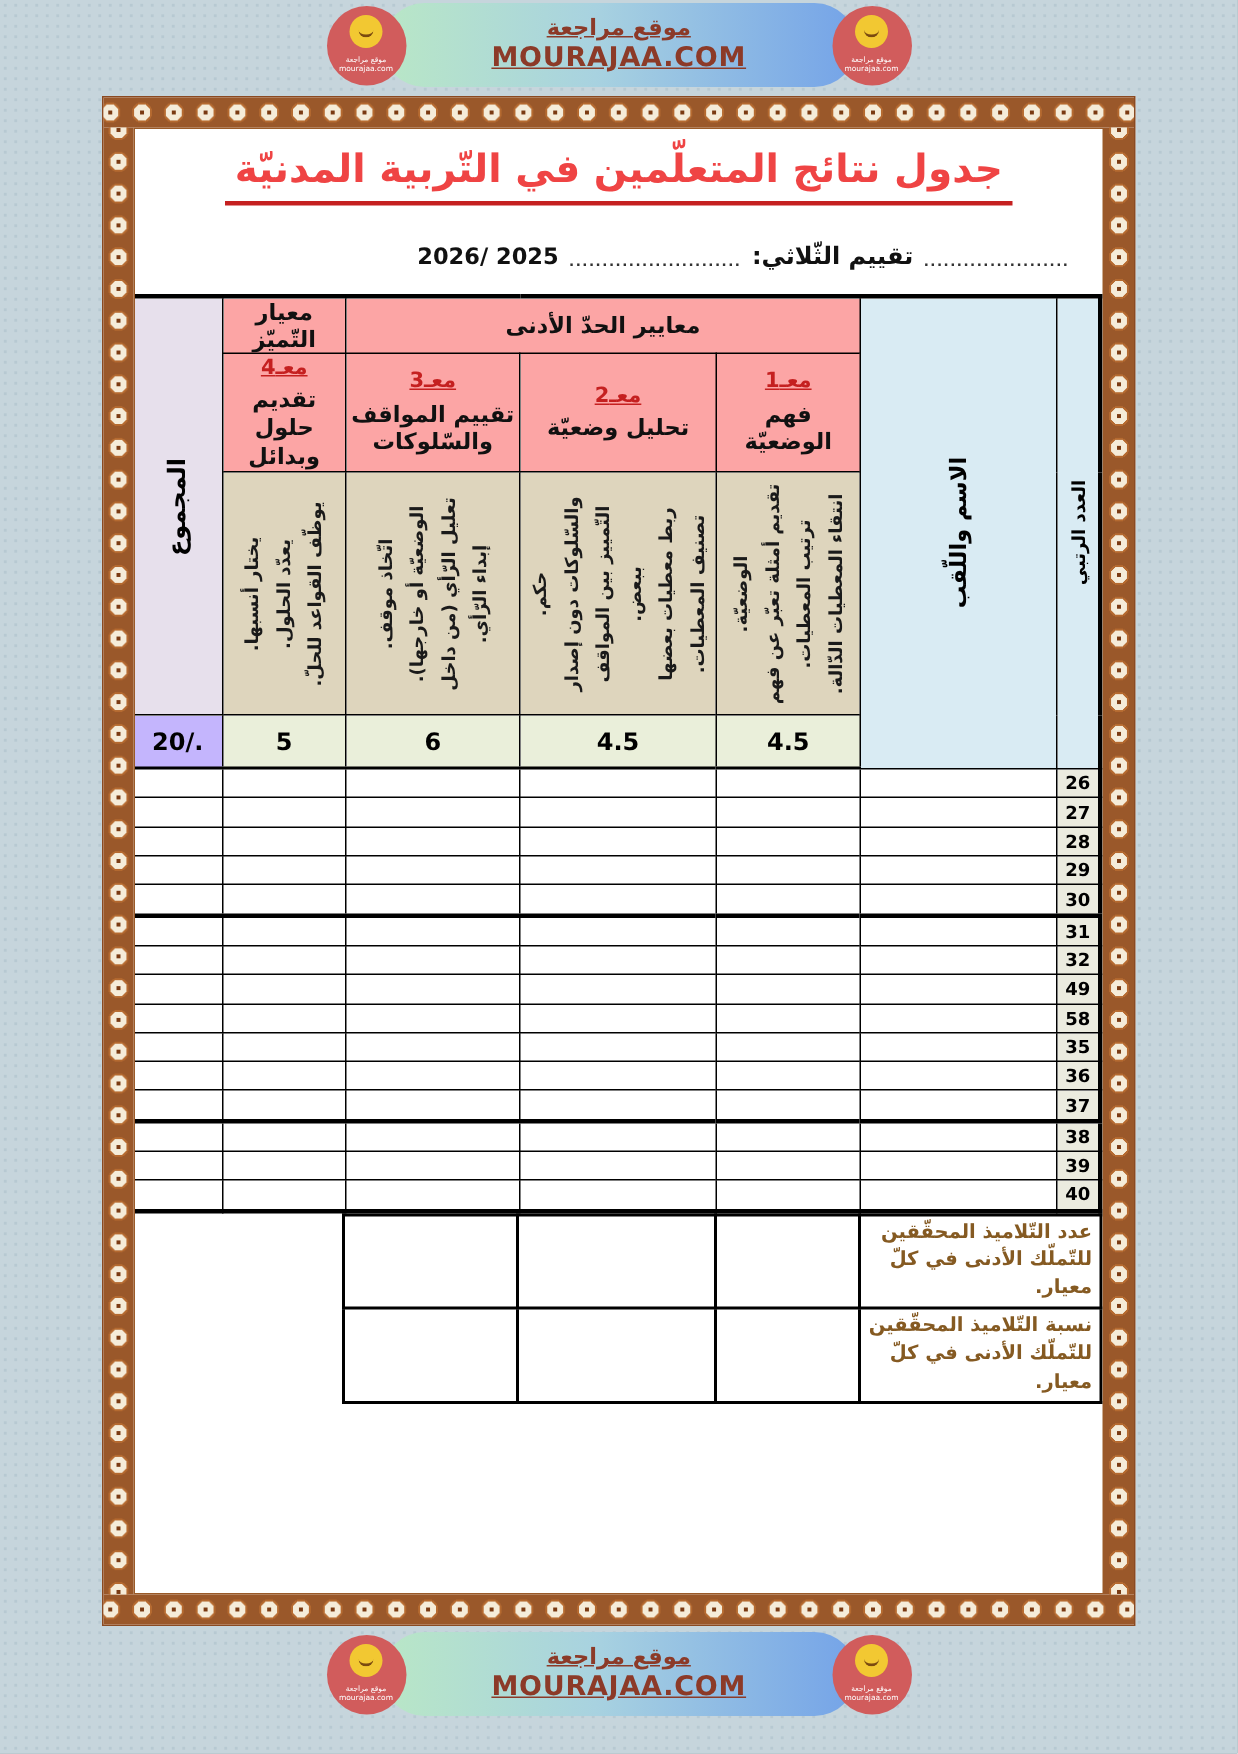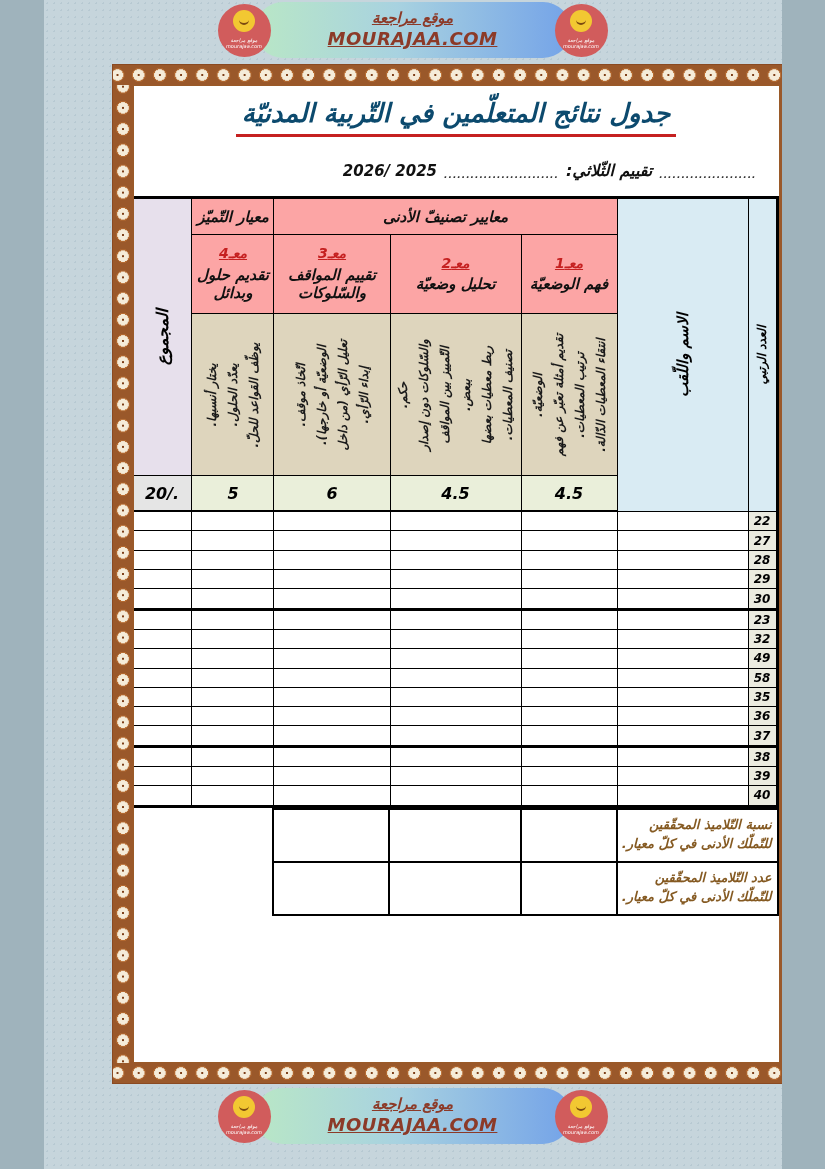--- a/index.html
+++ b/index.html
@@ -1,20 +1,20 @@
 <!DOCTYPE html>
 <html lang="ar"><head>
 <meta charset="utf-8">
 <style>
   html,body{margin:0;padding:0;background:#9fb3bc;}
-  .canvas{position:relative;width:738px;height:1169px;margin:0 auto;overflow:hidden;
+  .canvas{position:relative;width:825px;height:1169px;margin:0 auto;overflow:hidden;
     background-color:#c6d5dc;
     background-image:radial-gradient(#b7c9d2 1px, rgba(0,0,0,0) 1px);
     background-size:7px 7px;
-    font-family:"DejaVu Sans", sans-serif;font-style:italic;}
+    font-family:"DejaVu Sans", sans-serif;}
   
   .banner{position:absolute;left:0;right:0;display:flex;align-items:center;justify-content:center;}
   .banner-top{top:2px;}
   .banner-bottom{top:1088px;}
   .pill{height:56px;min-width:248px;border-radius:30px;display:flex;flex-direction:column;
     align-items:center;justify-content:center;padding:0 34px;z-index:1;
     background:linear-gradient(90deg,#b9e7c6 0%,#a8d2e0 45%,#74a3e8 100%);}
   .pill .ar{font-size:15px;font-weight:bold;color:#8c3a28;text-decoration:underline;line-height:1.25;}
   .pill .url{font-size:18px;font-weight:bold;color:#8c3a28;text-decoration:underline;letter-spacing:.5px;line-height:1.25;}
   .logo{width:53px;height:53px;border-radius:50%;background:#d15c5c;z-index:2;position:relative;
@@ -31,39 +31,39 @@
   .orn{position:absolute;background-color:#9a582a;
     background-image:radial-gradient(circle, #7a3a12 0 1.5px, #f5ecd9 1.5px 5.5px, #b56a30 5.5px 6.8px, rgba(0,0,0,0) 6.8px);
     background-size:21.2px 21.2px;background-position:center;}
   .orn.top{left:0;top:0;right:0;height:20px;}
   .orn.bot{left:0;bottom:0;right:0;height:20px;}
   .orn.lft{left:0;top:20px;bottom:20px;width:20px;}
   .orn.rgt{right:0;top:20px;bottom:20px;width:20px;}
   .page-inner{position:absolute;inset:20px;border:1px solid #9a5a28;overflow:hidden;}
   
   .title-wrap{text-align:center;margin-top:12px;}
-  .title{display:inline-block;font-size:26px;font-weight:bold;color:#0c4a6e;
+  .title{display:inline-block;font-size:26px;font-weight:bold;color:#ef4444;
     border-bottom:3px solid #c52020;padding:0 6px 5px 6px;line-height:1.2;}
   .subtitle{direction:rtl;display:flex;align-items:center;margin-top:24px;padding:0 22px;gap:7px;
     font-size:16px;font-weight:bold;color:#111;}
   .dots{font-size:9px;letter-spacing:1px;color:#333;position:relative;top:4px;}
   .year{direction:ltr;unicode-bidi:isolate;font-size:15px;font-weight:bold;}
   
   .tables{direction:rtl;margin-top:16px;}
   table{border-collapse:collapse;table-layout:fixed;direction:rtl;}
   .main-table{width:649px;border:3px solid #000;}
   .main-table th,.main-table td{border:1.5px solid #000;padding:0;overflow:hidden;}
   .hdr{background:#fca5a5;font-weight:bold;color:#111;}
   .r1 th{height:35px;font-size:15px;}
   .r2 th{height:78px;font-size:15px;line-height:1.25;vertical-align:middle;}
   .code{color:#c52020;font-size:14px;font-weight:bold;text-decoration:underline;display:block;margin-bottom:3px;}
   .bluecell{background:#d9ebf3;}
   .lavcell{background:#e7e0ec;}
   .creamcell{background:#eaefda;font-weight:bold;font-size:16px;text-align:center;}
-  .total-score{background:#e5e5e5;font-weight:bold;font-size:16px;text-align:center;}
+  .total-score{background:#c4b5fd;font-weight:bold;font-size:16px;text-align:center;}
   .ltr-iso{direction:ltr;unicode-bidi:isolate;}
   .r4 td{height:34px;border-bottom:2.5px solid #000;}
   
   .vfill{position:relative;width:100%;}
   .vfill>span{position:absolute;top:50%;left:50%;transform:translate(-50%,-50%) rotate(-90deg);
     white-space:nowrap;font-weight:bold;}
   .h-serial{height:308px;} .h-serial>span{font-size:12px;}
   .h-name{height:308px;}   .h-name>span{font-size:15px;}
   .h-total{height:272px;}  .h-total>span{font-size:16px;}
   .vwrap{display:flex;direction:rtl;justify-content:center;height:161px;background:#ded5bd;}
@@ -142,21 +142,21 @@
               <th rowspan="4" class="bluecell">
                 <div class="vfill h-serial">
                     <span>العدد الرتبي</span>
                   </div>
               </th>
               <th rowspan="4" class="bluecell">
                 <div class="vfill h-name">
                     <span>الاسم واللّقب</span>
                   </div>
               </th>
-              <th colspan="3" class="hdr">معايير تصنيفّ الأدنى</th>
+              <th colspan="3" class="hdr">معايير الحدّ الأدنى</th>
               <th class="hdr">معيار التّميّز</th>
               <th rowspan="3" class="lavcell">
                 <div class="vfill h-total">
                     <span>المجموع</span>
                   </div>
               </th>
             </tr>
             <tr class="r2">
               <th class="hdr">
                 <span class="code">معـ1</span>
@@ -249,21 +249,21 @@
               <td class="creamcell">4.5</td>
               <td class="creamcell">6</td>
               <td class="creamcell">5</td>
               <td class="total-score">
                 <span class="ltr-iso">20/.</span>
               </td>
             </tr>
           </tbody>
           <tbody id="body-rows">
               <tr class="brow">
-                <td class="num">22</td>
+                <td class="num">26</td>
                 <td></td>
                 <td></td>
                 <td></td>
                 <td></td>
                 <td></td>
                 <td></td>
               </tr>
               <tr class="brow">
                 <td class="num">27</td>
                 <td></td>
@@ -294,21 +294,21 @@
               <tr class="brow thick-bottom">
                 <td class="num">30</td>
                 <td></td>
                 <td></td>
                 <td></td>
                 <td></td>
                 <td></td>
                 <td></td>
               </tr>
               <tr class="brow">
-                <td class="num">23</td>
+                <td class="num">31</td>
                 <td></td>
                 <td></td>
                 <td></td>
                 <td></td>
                 <td></td>
                 <td></td>
               </tr>
               <tr class="brow">
                 <td class="num">32</td>
                 <td></td>
@@ -396,30 +396,30 @@
         <table class="sum-table">
           <colgroup>
             <col style="width:160px">
               <col style="width:96px">
               <col style="width:131px">
               <col style="width:116px">
           </colgroup>
           <tbody id="summary-body">
               <tr>
                 <td class="sum-label">
-                  <div>نسبة التّلاميذ المحقّقين</div>
+                  <div>عدد التّلاميذ المحقّقين</div>
                   <div>للتّملّك الأدنى في كلّ معيار.</div>
                 </td>
                 <td></td>
                 <td></td>
                 <td></td>
               </tr>
               <tr>
                 <td class="sum-label">
-                  <div>عدد التّلاميذ المحقّقين</div>
+                  <div>نسبة التّلاميذ المحقّقين</div>
                   <div>للتّملّك الأدنى في كلّ معيار.</div>
                 </td>
                 <td></td>
                 <td></td>
                 <td></td>
               </tr>
             </tbody>
         </table>
       </div>
 

